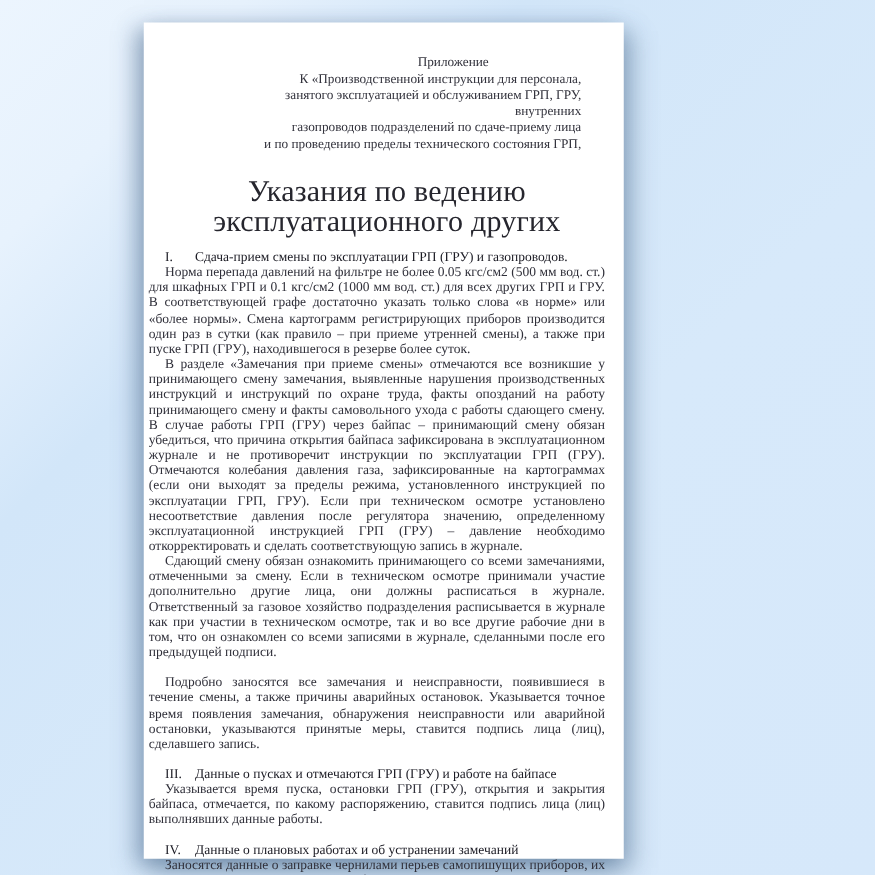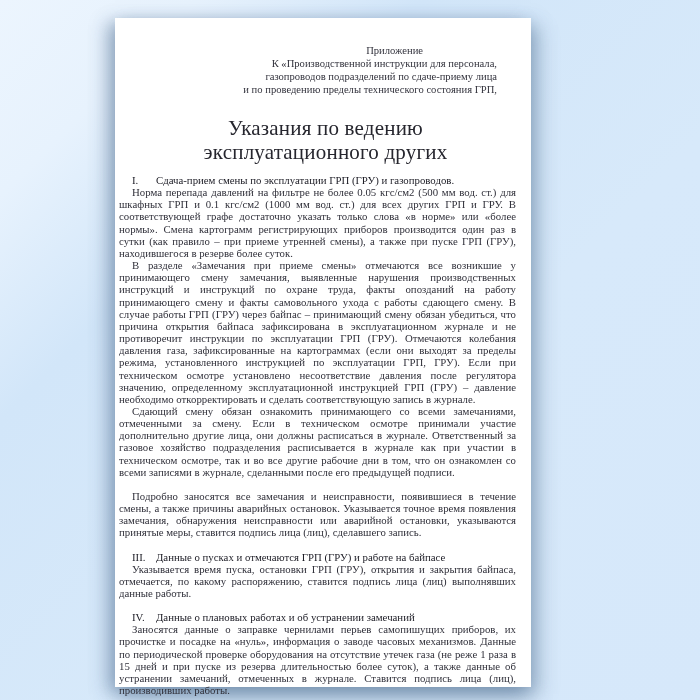--- a/index.html
+++ b/index.html
@@ -6,21 +6,21 @@
   html, body { width: 700px; height: 700px; overflow: hidden; }
   body {
     font-family: "Liberation Serif", "DejaVu Serif", serif;
     background: linear-gradient(135deg, #ecf5fe 0%, #e7f2fd 14%, #d2e6f9 30%, #d7e9fa 60%, #d6e8fa 100%);
     position: relative;
   }
   .doc-page {
     position: absolute;
     left: 115px;
     top: 18px;
-    width: 416px;
+    width: 384px;
     height: 669px;
     background: #ffffff;
     box-shadow: 0 7px 18px rgba(88, 118, 150, 0.5),
                 -9px 5px 16px rgba(100, 130, 162, 0.38),
                 9px 9px 18px rgba(100, 130, 162, 0.32);
     padding: 26px 15px 20px 4px;
     color: #2f2f38;
   }
   .appendix {
     margin-left: auto;
@@ -29,21 +29,21 @@
     font-size: 10.6px;
     line-height: 13px;
     color: #33333d;
     margin-right: 19px;
   }
   .appendix-line.offset-first { padding-right: 74px; }
   .doc-title {
     margin-top: 21px;
     text-align: center;
     padding-left: 16px;
-    font-size: 21px;
+    font-size: 24px;
     line-height: 23.5px;
     color: #26262e;
     letter-spacing: 0.2px;
   }
   .body-text {
     margin-top: 10px;
     font-size: 10.8px;
     line-height: 12.15px;
     text-align: justify;
   }
@@ -61,20 +61,21 @@
   }
 </style>
 </head>
 <body>
 
 <div class="doc-page">
 
   <div class="appendix">
     <div class="appendix-line offset-first">Приложение</div>
     <div class="appendix-line">К «Производственной инструкции для персонала,</div>
+    <div class="appendix-line">занятого эксплуатацией и обслуживанием ГРП, ГРУ, внутренних</div>
     <div class="appendix-line">газопроводов подразделений по сдаче-приему лица</div>
     <div class="appendix-line">и по проведению пределы технического состояния ГРП,</div>
   </div>
 
   <div class="doc-title">
     <div>Указания по ведению</div>
     <div>эксплуатационного других</div>
   </div>
 
   <div class="body-text">

